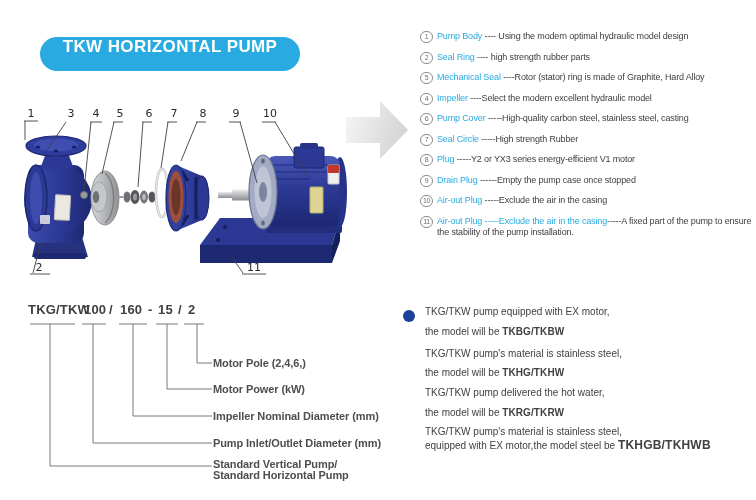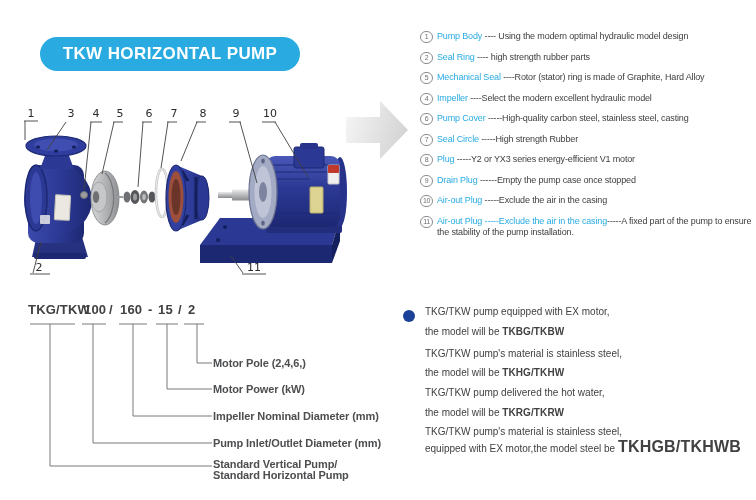--- a/index.html
+++ b/index.html
@@ -1,21 +1,21 @@
 <!DOCTYPE html>
 <html><head>
 <meta charset="utf-8">
 <style>
   html,body{margin:0;padding:0;background:#ffffff;}
   .page{position:relative;width:756px;height:500px;background:#ffffff;overflow:hidden;
         font-family:"Liberation Sans",sans-serif;color:#414042;}
 
   
   .banner{position:absolute;left:40px;top:37px;width:260px;height:34px;border-radius:17px;
-          background:#29abe2;display:flex;align-items:center;justify-content:center;}
+          background:#29abe2;display:flex;justify-content:center;}
   .banner span{color:#ffffff;font-weight:bold;font-size:17px;letter-spacing:.4px;}
 
   
   .pump-svg{position:absolute;left:10px;top:95px;}
   .arrow-svg{position:absolute;left:346px;top:98px;}
   .callout-num{font-family:"DejaVu Sans",sans-serif;font-size:11px;fill:#2b2b2c;}
 
   
   .parts-list{position:absolute;left:420px;top:31px;width:332px;}
   .part-item{position:relative;padding-left:17px;font-size:9px;letter-spacing:-0.15px;
@@ -32,21 +32,21 @@
   .code-lines{position:absolute;left:20px;top:318px;}
   .code-label{position:absolute;left:213px;font-size:11px;color:#4d4e50;font-weight:bold;
               letter-spacing:-0.1px;line-height:11px;}
 
   
   .note-bullet{position:absolute;left:403px;top:310px;width:12px;height:12px;border-radius:50%;
                background:#1b4298;}
   .notes{position:absolute;left:425px;top:306px;width:325px;}
   .note-line{position:absolute;left:0;font-size:10px;color:#414042;white-space:nowrap;}
   .note-model{font-weight:bold;letter-spacing:.1px;}
-  .note-model-big{font-weight:bold;font-size:16px;letter-spacing:.2px;margin-top:40px;}
+  .note-model-big{font-weight:bold;font-size:12px;letter-spacing:.2px;margin-top:40px;}
 </style>
 </head>
 <body>
 
 <div class="page">
 
   <div class="banner">
     <span>TKW HORIZONTAL PUMP</span>
   </div>
 

